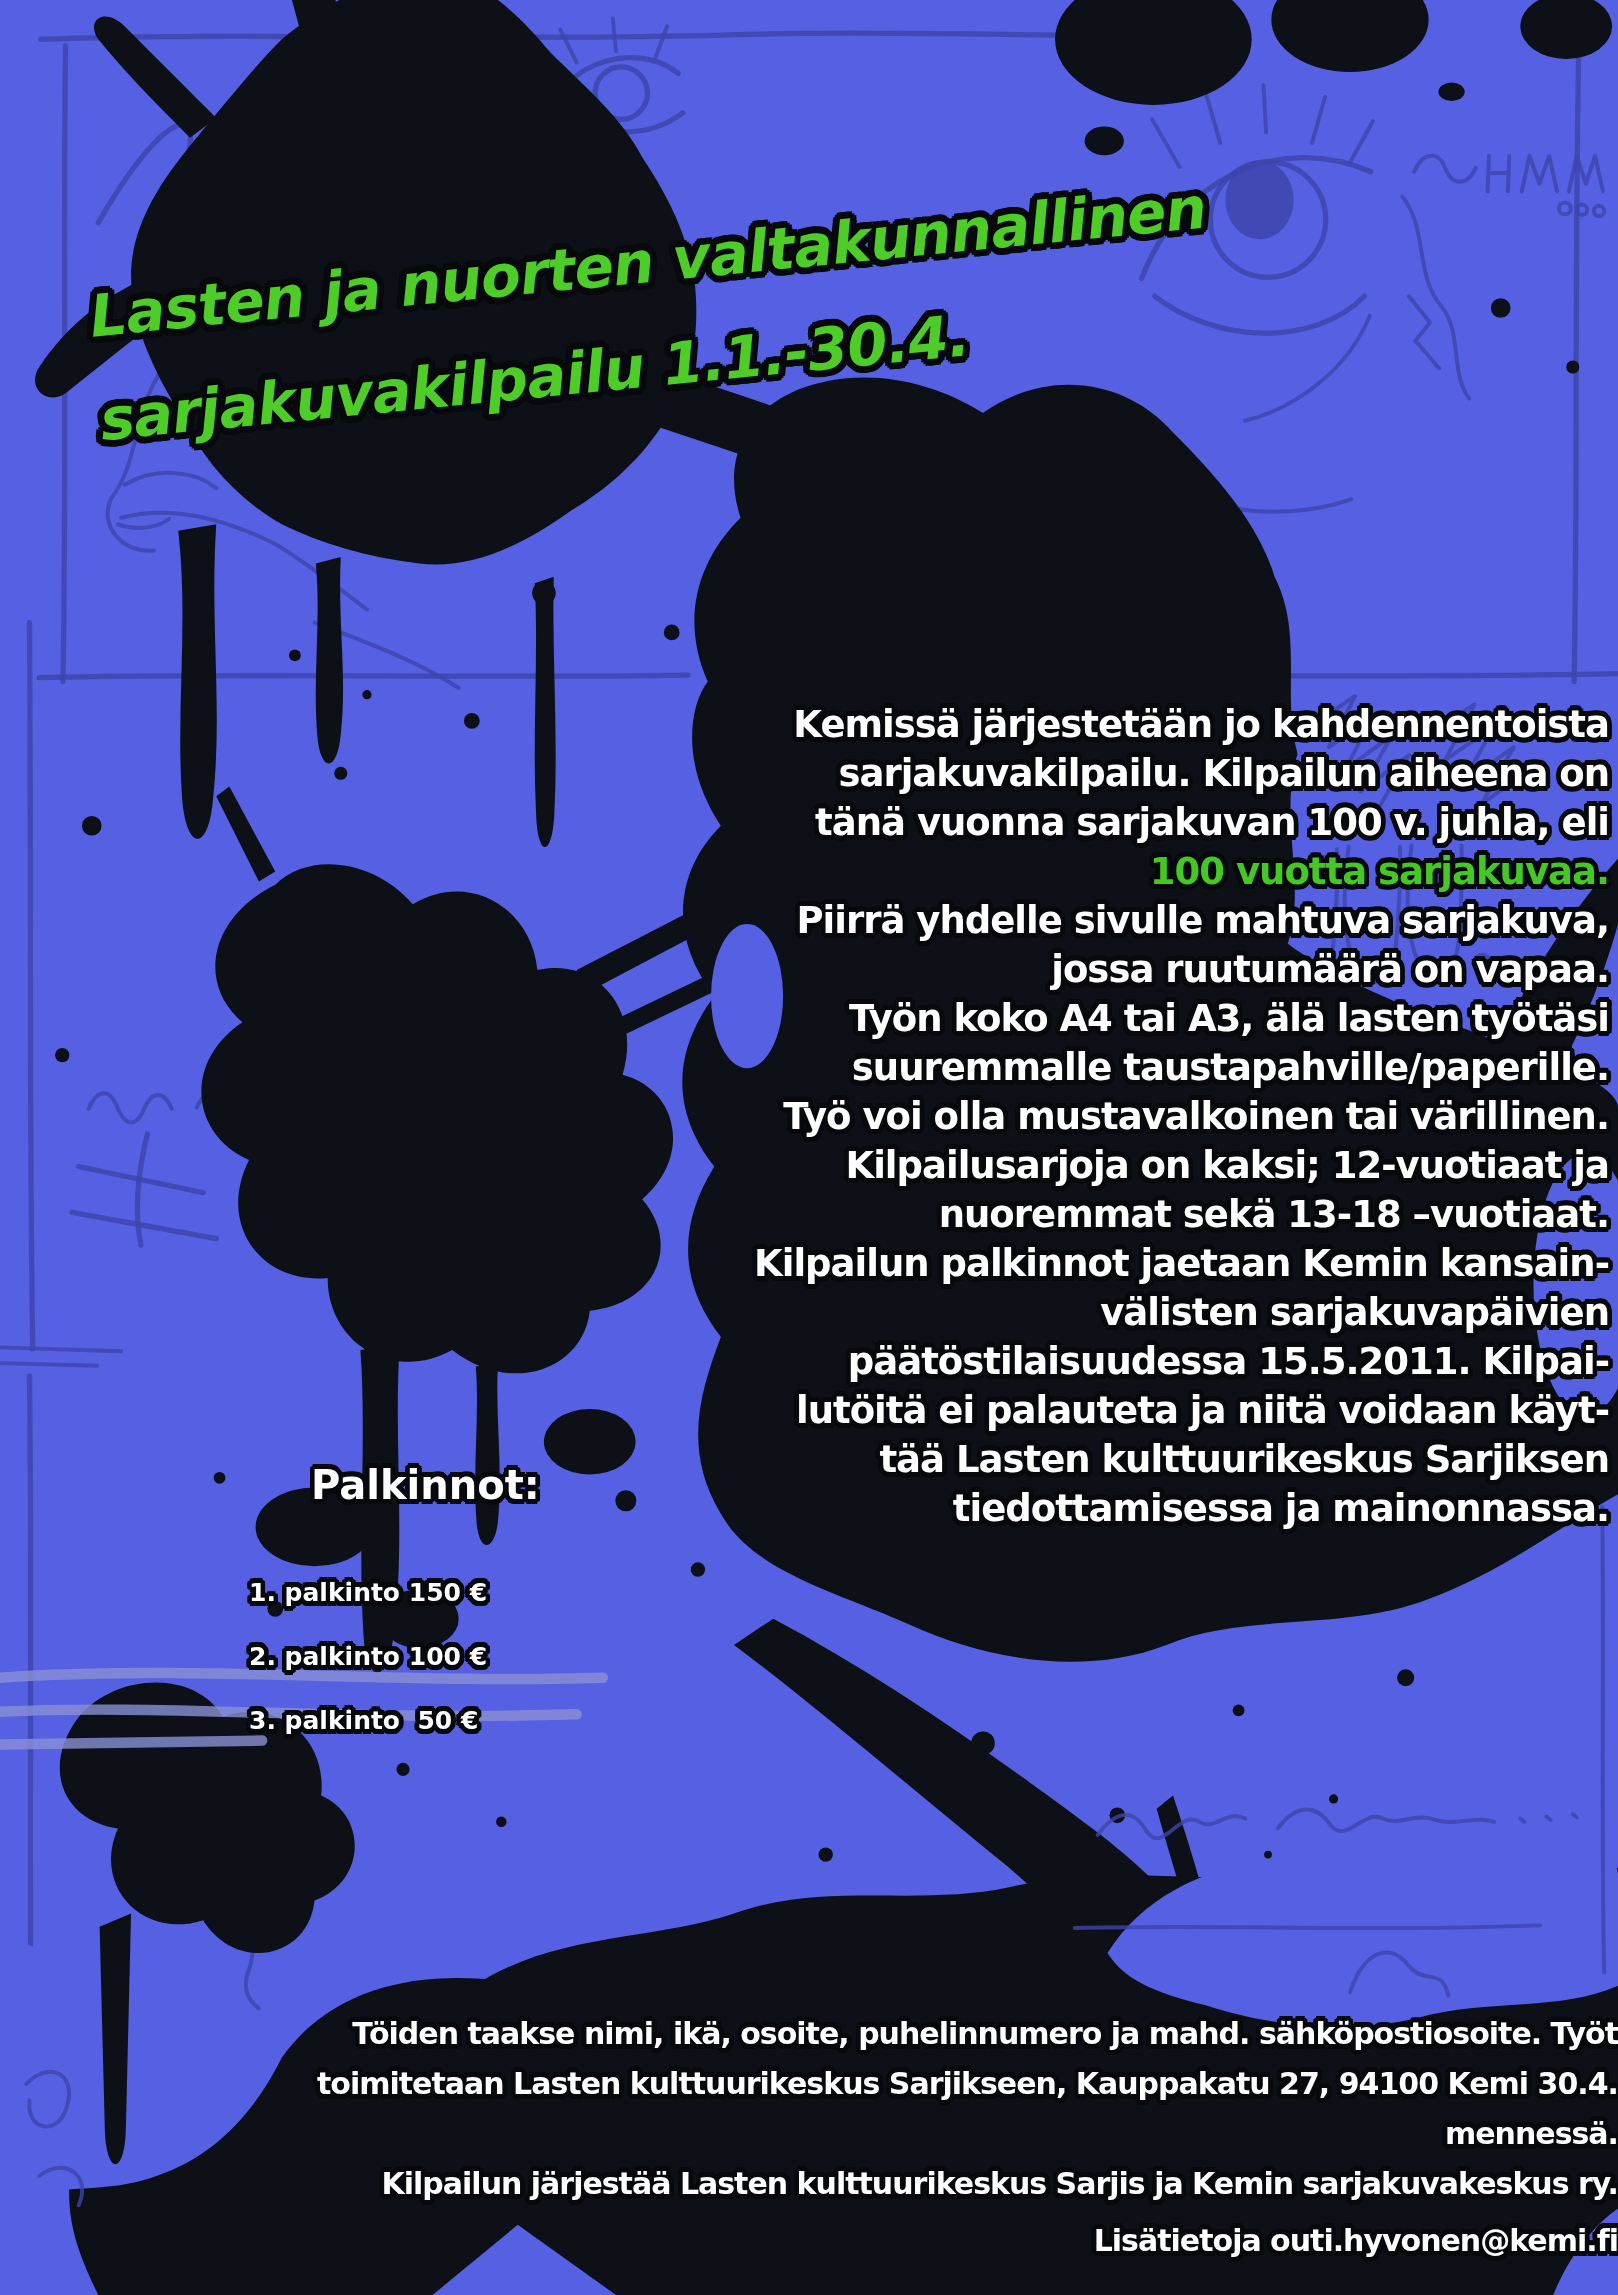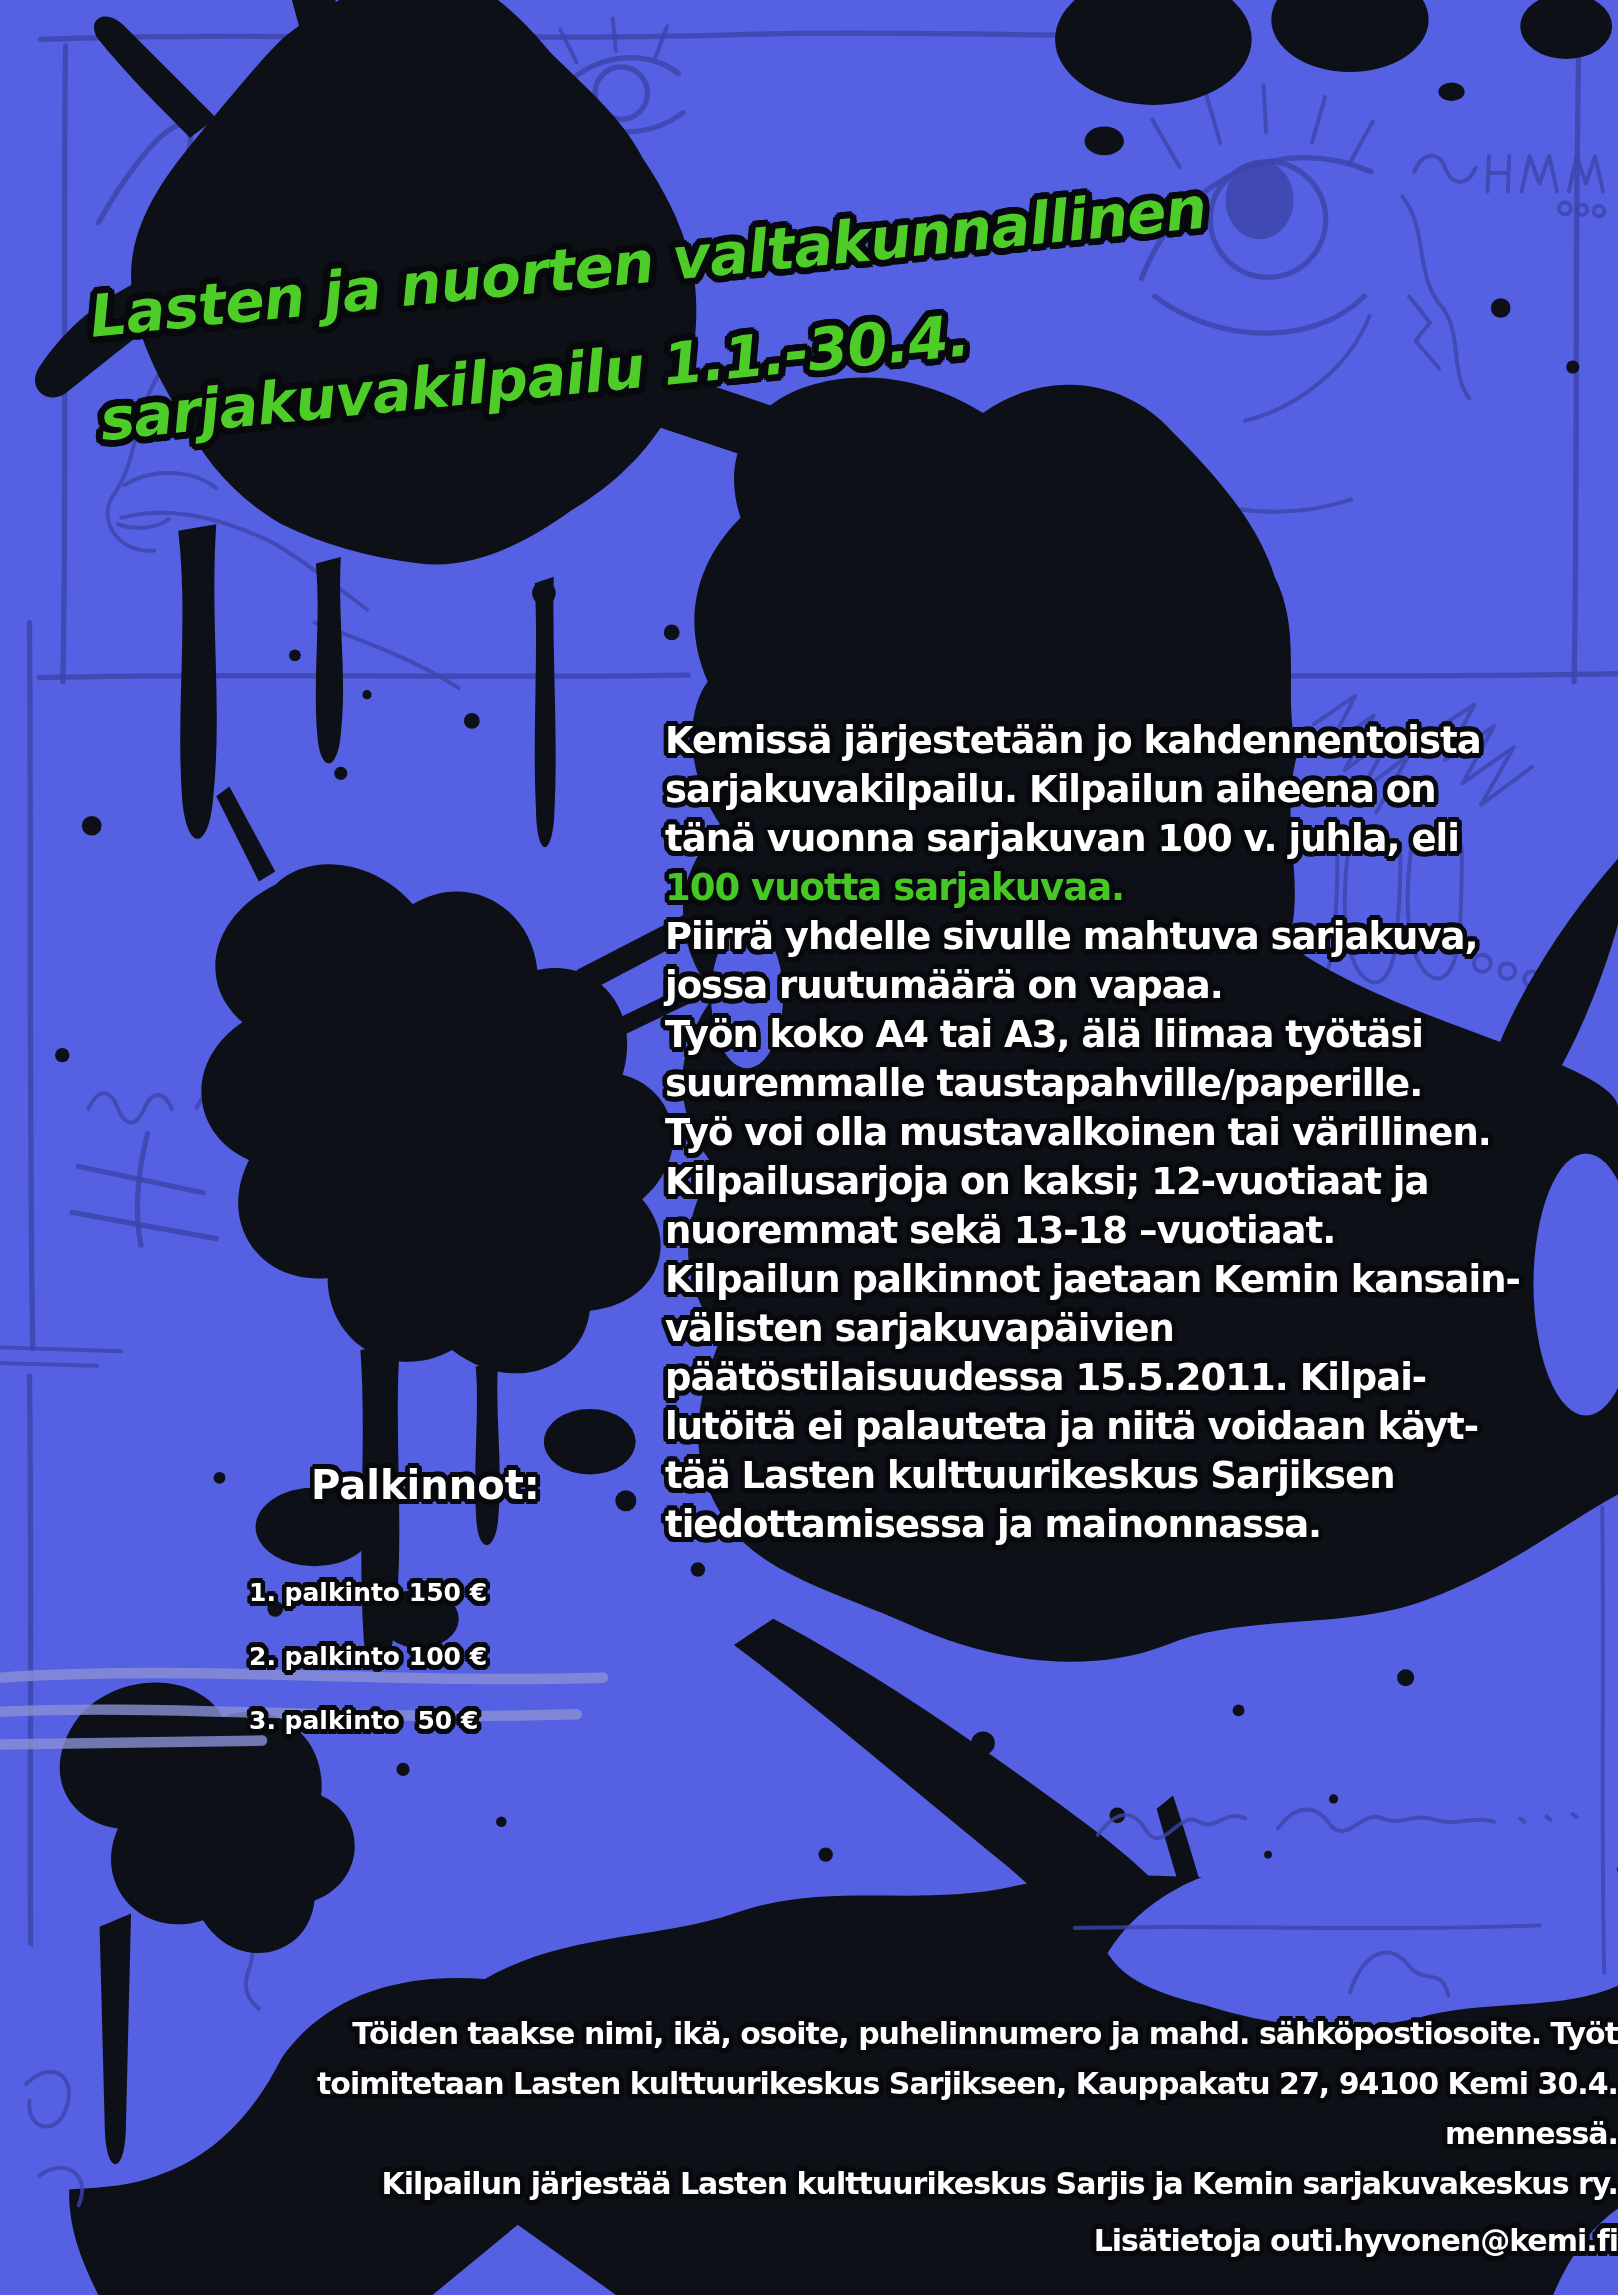--- a/index.html
+++ b/index.html
@@ -24,21 +24,21 @@
   .o10{text-shadow:
     6.6px 0 0 #07090d,-6.6px 0 0 #07090d,0 6.6px 0 #07090d,0 -6.6px 0 #07090d,
     4.6px 4.6px 0 #07090d,-4.6px 4.6px 0 #07090d,4.6px -4.6px 0 #07090d,-4.6px -4.6px 0 #07090d,
     6.6px 2.6px 0 #07090d,-6.6px 2.6px 0 #07090d,6.6px -2.6px 0 #07090d,-6.6px -2.6px 0 #07090d,
     2.6px 6.6px 0 #07090d,-2.6px 6.6px 0 #07090d,2.6px -6.6px 0 #07090d,-2.6px -6.6px 0 #07090d;}
   .title{
     left:85px;top:265px;font-size:58px;line-height:104px;letter-spacing:-0.7px;
     color:var(--title-green,#4ecd29);transform:rotate(-5.6deg);transform-origin:0 0;
     white-space:nowrap;font-style:italic;
   }
-  .intro{left:665px;top:716px;width:944px;text-align:left;font-size:37px;line-height:49px;letter-spacing:-1px;}
+  .intro{left:665px;top:700px;width:944px;text-align:right;font-size:37px;line-height:49px;letter-spacing:-1px;}
   .intro div{white-space:nowrap;}
   .green{color:var(--highlight-green,#45c824);}
   .prizes-heading{left:311px;top:1462px;font-size:40px;white-space:nowrap;}
   .prizes{left:249px;top:1561px;font-size:25px;line-height:64px;}
   .prizes div{white-space:pre;}
   .footer{left:0;top:2009px;width:1618px;text-align:center;font-size:30px;line-height:50px;letter-spacing:-1px;}
   .footer div{white-space:nowrap;text-align:right;}
   .footer .contact{margin-top:6.6px;}
 </style>
 </head>
@@ -202,21 +202,21 @@
     <div>sarjakuvakilpailu 1.1.-30.4.</div>
   </div>
 
   <div class="txt intro o7">
     <div>Kemissä järjestetään jo kahdennentoista</div>
     <div>sarjakuvakilpailu. Kilpailun aiheena on</div>
     <div>tänä vuonna sarjakuvan 100 v. juhla, eli</div>
     <div class="green">100 vuotta sarjakuvaa.</div>
     <div>Piirrä yhdelle sivulle mahtuva sarjakuva,</div>
     <div>jossa ruutumäärä on vapaa.</div>
-    <div>Työn koko A4 tai A3, älä liimaa työtäsi</div>
+    <div>Työn koko A4 tai A3, älä lasten työtäsi</div>
     <div>suuremmalle taustapahville/paperille.</div>
     <div>Työ voi olla mustavalkoinen tai värillinen.</div>
     <div>Kilpailusarjoja on kaksi; 12-vuotiaat ja</div>
     <div>nuoremmat sekä 13-18 –vuotiaat.</div>
     <div>Kilpailun palkinnot jaetaan Kemin kansain-</div>
     <div>välisten sarjakuvapäivien</div>
     <div>päätöstilaisuudessa 15.5.2011. Kilpai-</div>
     <div>lutöitä ei palauteta ja niitä voidaan käyt-</div>
     <div>tää Lasten kulttuurikeskus Sarjiksen</div>
     <div>tiedottamisessa ja mainonnassa.</div>

